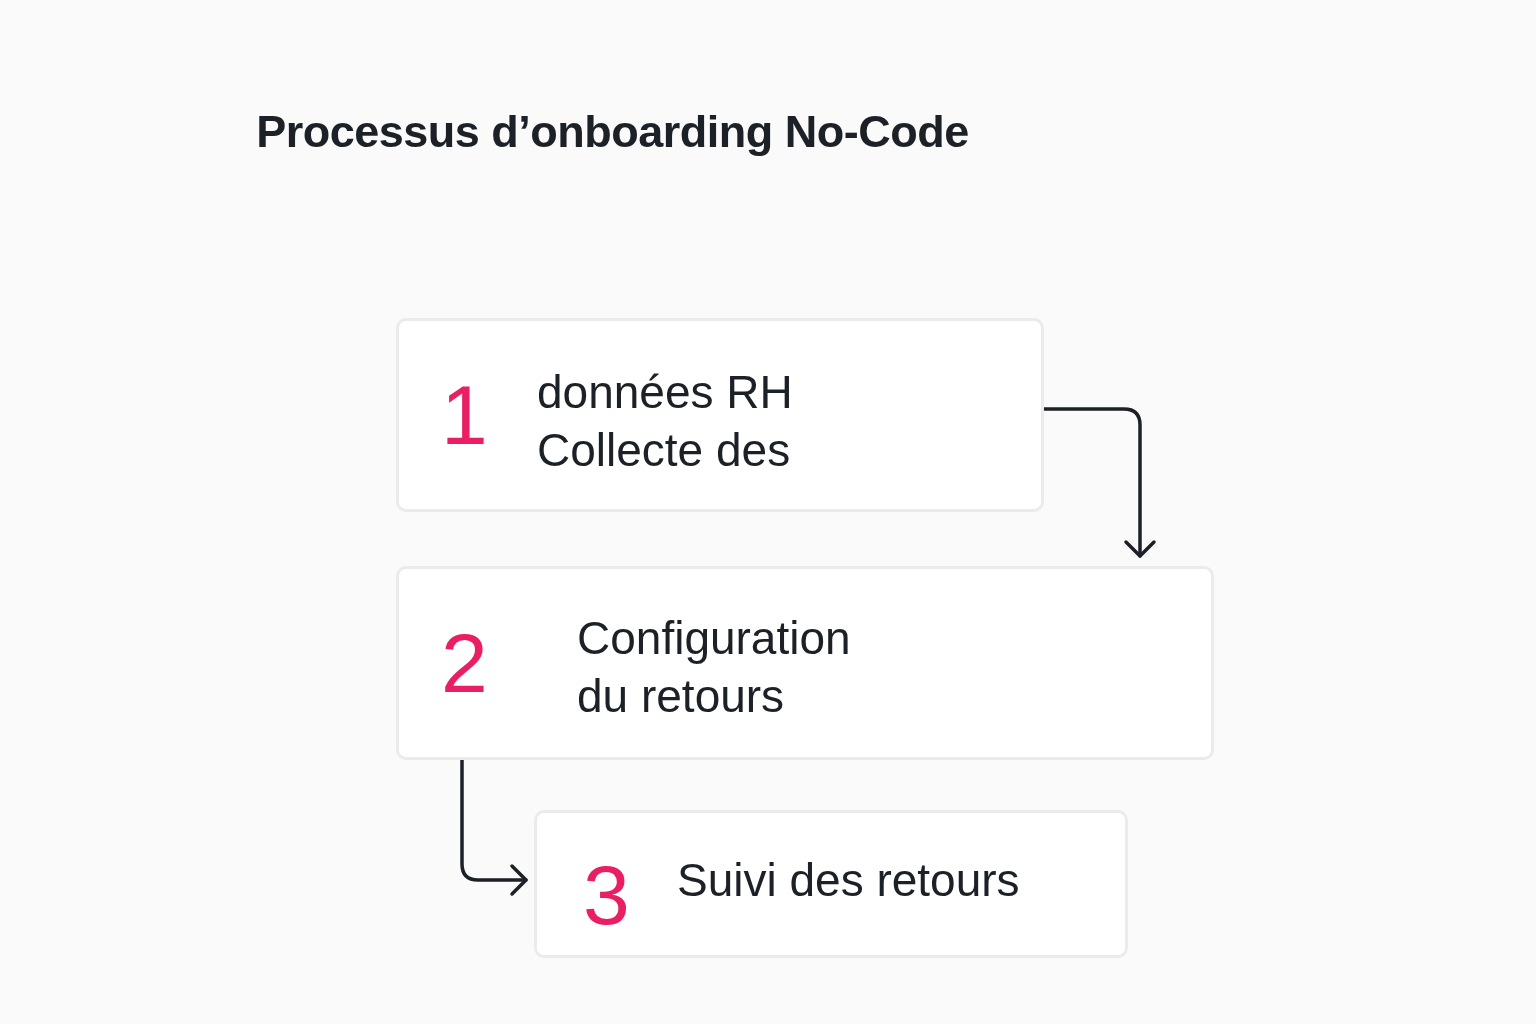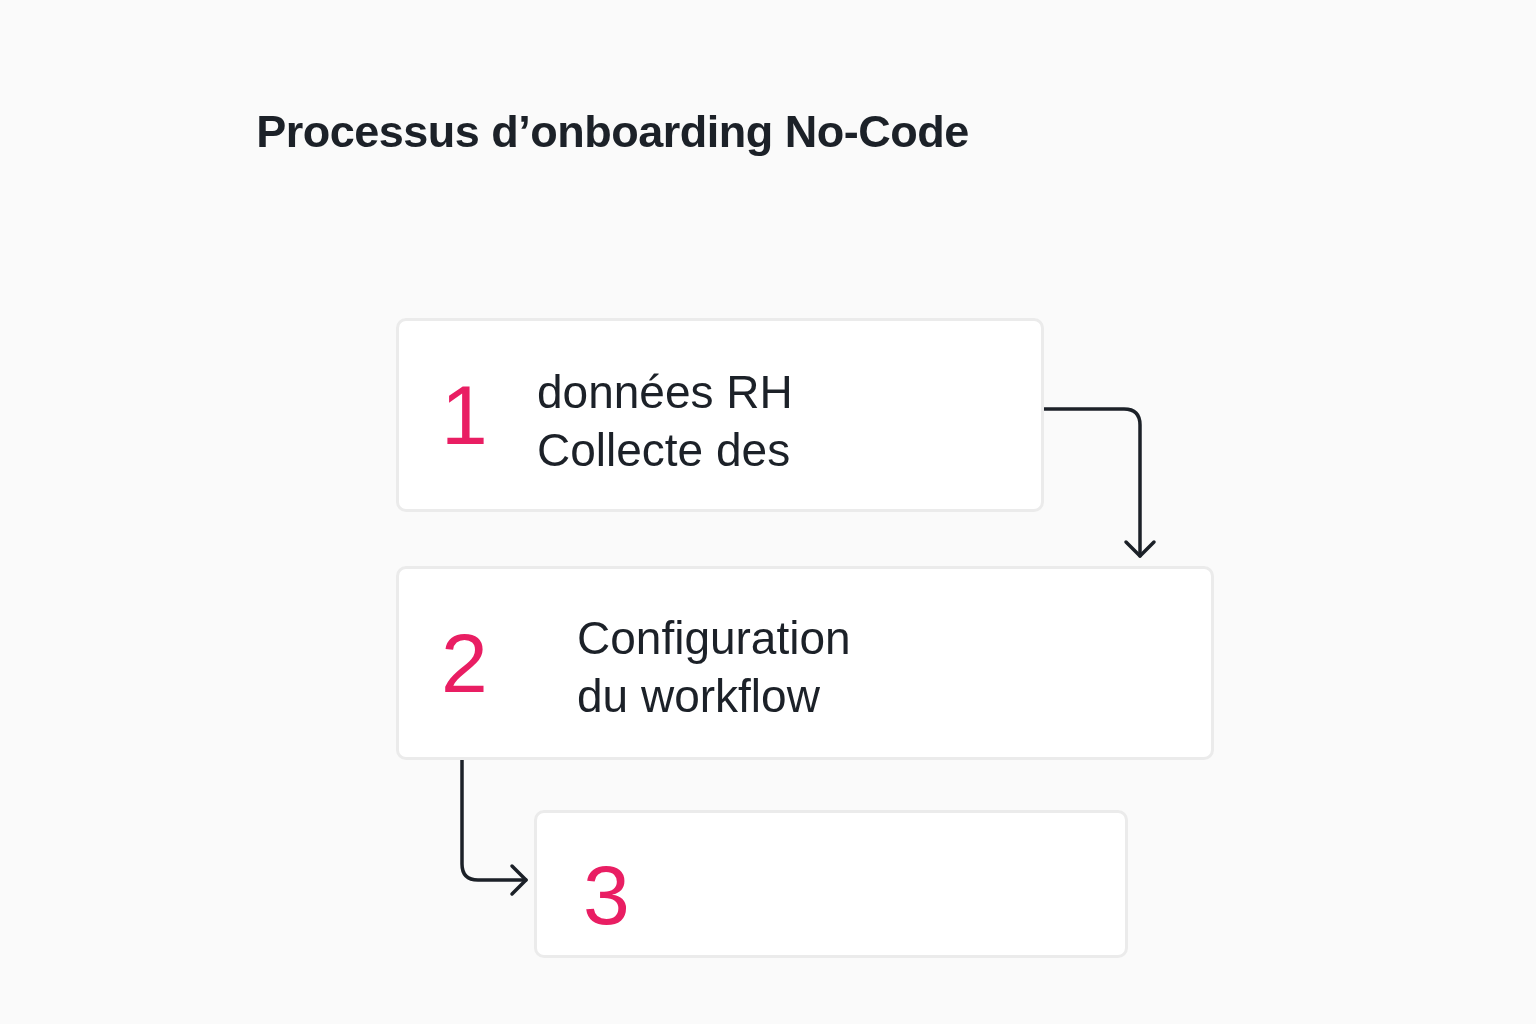--- a/index.html
+++ b/index.html
@@ -90,19 +90,22 @@
   <div class="label">
     <span>données RH</span>
     <span>Collecte des</span>
   </div>
 </div>
 
 <div class="card" id="card-2">
   <div class="num" style="color: rgb(233, 30, 99);">2</div>
   <div class="label">
     <span>Configuration</span>
-    <span>du workflow</span>
+    <span>du retours</span>
   </div>
 </div>
 
 <div class="card" id="card-3">
   <div class="num" style="color: rgb(233, 30, 99);">3</div>
+  <div class="label">
+    <span>Suivi des retours</span>
+  </div>
 </div>
 
 </body></html>

